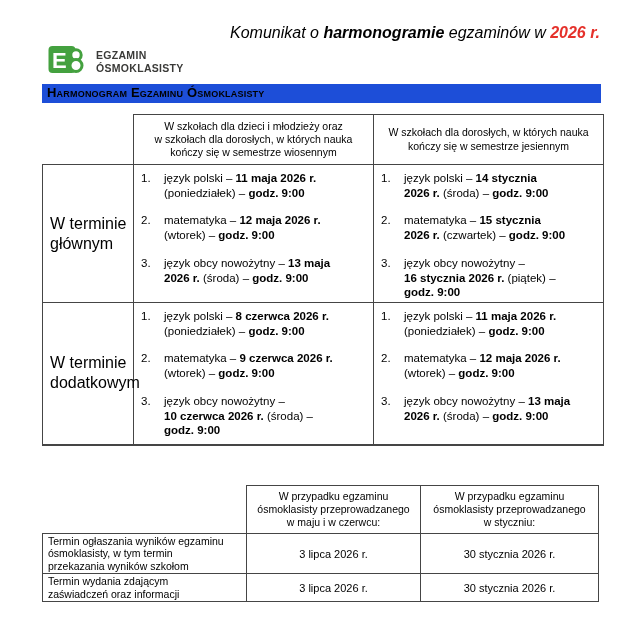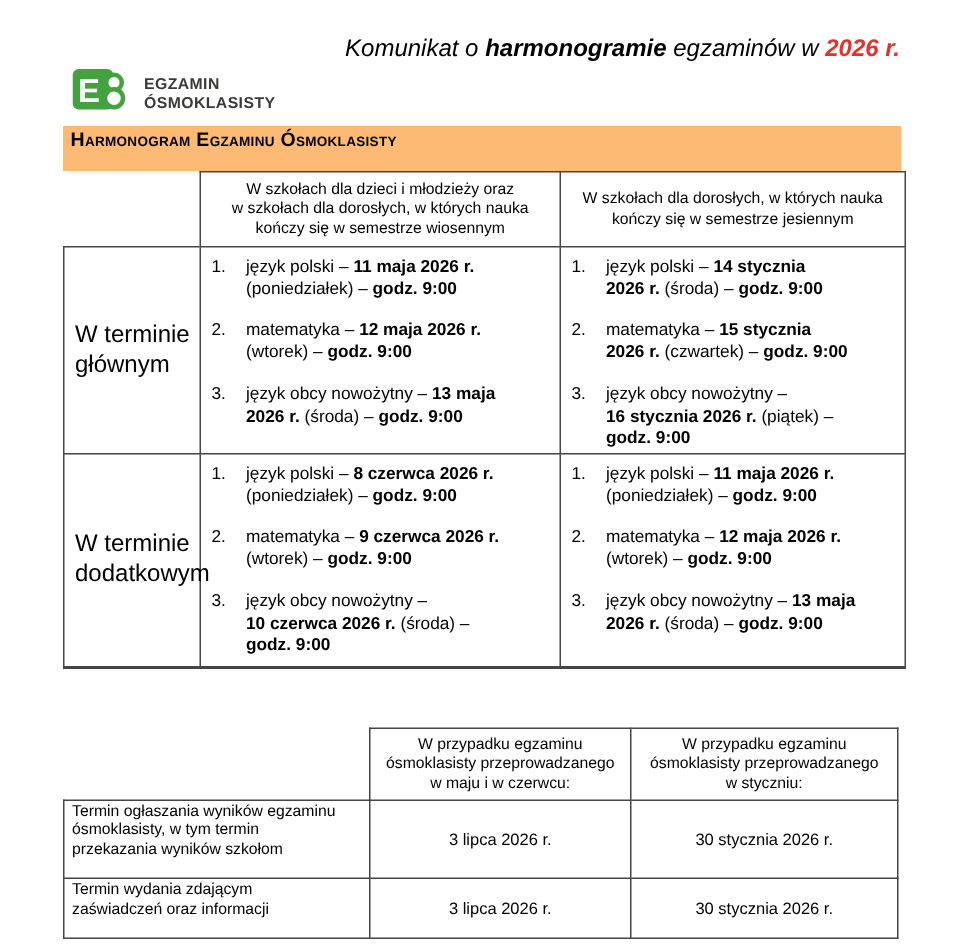--- a/index.html
+++ b/index.html
@@ -9,21 +9,21 @@
   
   .note { position:absolute; top:24px; right:41px; font-size:16px; font-style:italic; white-space:nowrap; }
   .note b { font-weight:bold; }
   .note .year { color:#e5312b; font-weight:bold; }
 
   
   .logo { position:absolute; top:45px; left:48px; display:flex; align-items:center; }
   .logo-text { margin-left:7px; font-size:10.5px; font-weight:bold; color:#3a3a38; line-height:1.2; letter-spacing:.3px; }
 
   
-  .banner { position:absolute; top:84px; left:42px; width:559px; height:30px; background:#fdba74;
+  .banner { position:absolute; top:84px; left:42px; width:559px; height:19px; background:#1d4ed8;
             font-weight:bold; font-size:13px; font-variant:small-caps; letter-spacing:.2px;
             padding:1px 0 0 5px; color:#000; }
 
   
   table { border-collapse:collapse; table-layout:fixed; position:absolute; left:42px; }
   td, th { border:1px solid #454545; vertical-align:middle; font-weight:normal; }
   .corner { border:none; background:#fff; }
 
   
   .main-table { top:114px; width:561px; }
@@ -40,21 +40,21 @@
   .itext { white-space:pre-line; }
   .itext b { font-weight:bold; }
 
   
   .results-table { top:485px; width:556px; }
   .results-table thead tr { height:48px; }
   .results-table tbody tr:nth-child(1) { height:40px; }
   .results-table tbody tr:nth-child(2) { height:25px; }
   .results-table tbody tr:nth-child(3) { height:25px; }
   .results-table th { font-size:10.5px; text-align:center; line-height:1.25; padding:2px 4px; white-space:pre-line; }
-  .reslabel { font-size:10.5px; line-height:1.18; padding:1px 2px 13px 5px; white-space:pre-line; vertical-align:top; }
+  .reslabel { font-size:10.5px; line-height:1.18; padding:1px 2px 1px 5px; white-space:pre-line; vertical-align:top; }
   .resval { font-size:11px; text-align:center; }
   .resval.bold { font-weight:bold; font-size:11.5px; }
 </style>
 </head>
 <body>
 
 <div class="note">
   <span>Komunikat o </span><b>harmonogramie</b><span> egzaminów w </span><b class="year">2026 r.</b>
 </div>
 

